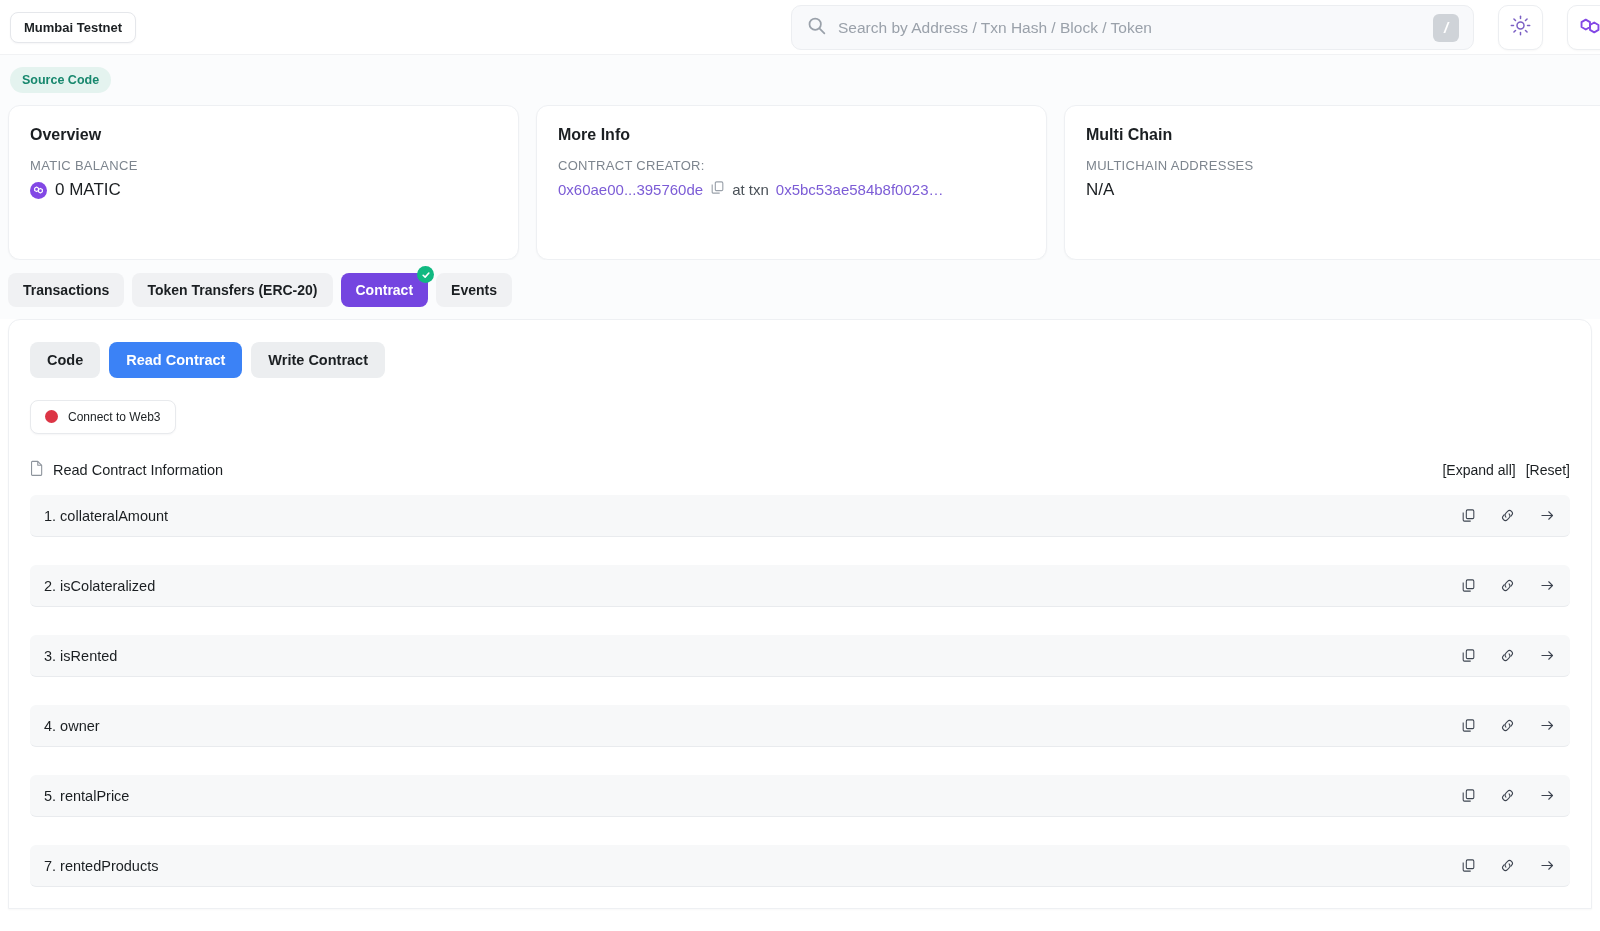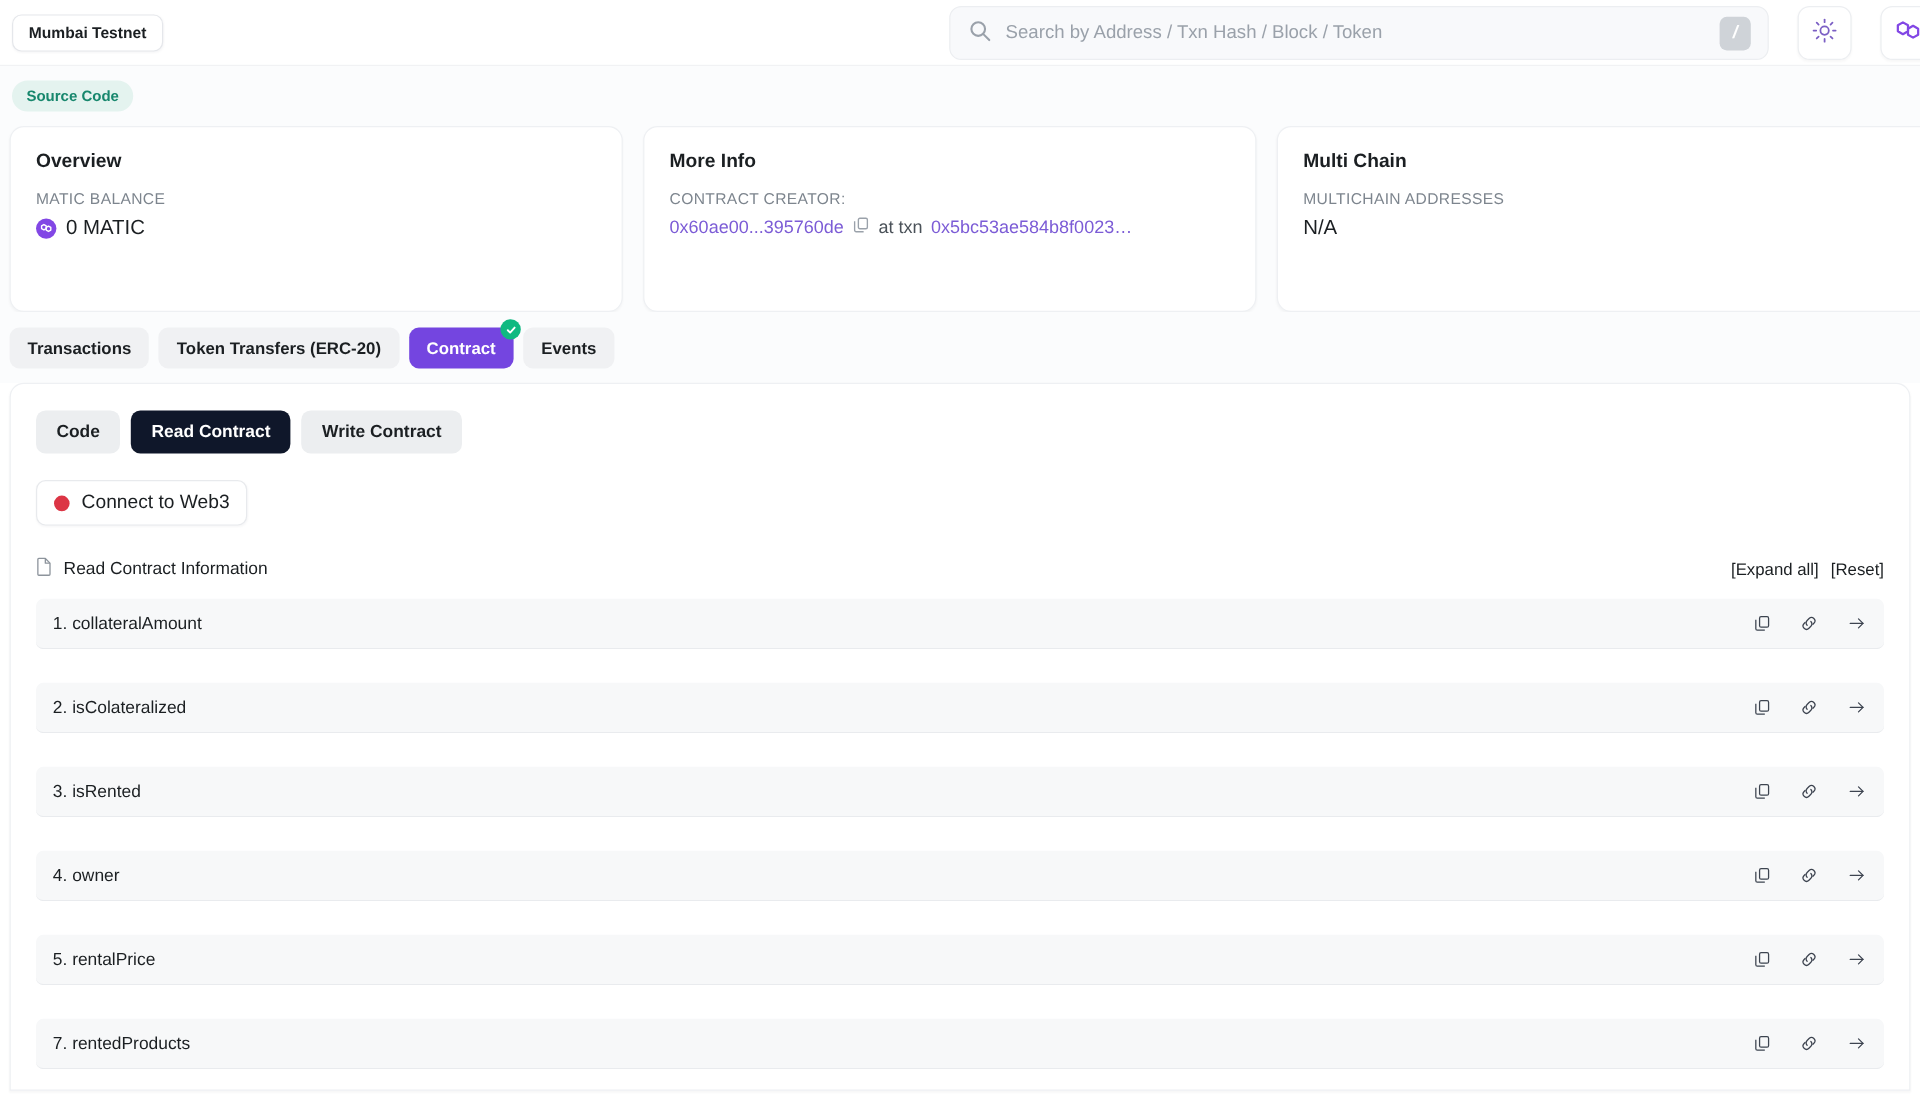--- a/index.html
+++ b/index.html
@@ -207,32 +207,31 @@
   }
   .subtabs { display: flex; gap: 9px; }
   .subtab {
     padding: 10px 17px;
     border-radius: 8px;
     background: #eceef0;
     font-size: 14.5px;
     font-weight: 700;
     color: #1b1f22;
   }
-  .subtab.active { background: #0f172a; color: #ffffff; }
+  .subtab.active { background: #3b82f6; color: #ffffff; }
 
   .connect-btn {
     margin-top: 22px;
     display: inline-flex;
-    align-items: center;
     gap: 10px;
     padding: 9px 14px;
     background: #ffffff;
     border: 1px solid #e8eaed;
     border-radius: 8px;
-    font-size: 16px;
+    font-size: 12px;
     color: #1b1f22;
     box-shadow: 0 1px 2px rgba(16,24,40,.04);
   }
   .status-dot {
     width: 13px; height: 13px;
     border-radius: 50%;
     background: #dc3545;
     flex: 0 0 auto;
   }
 

